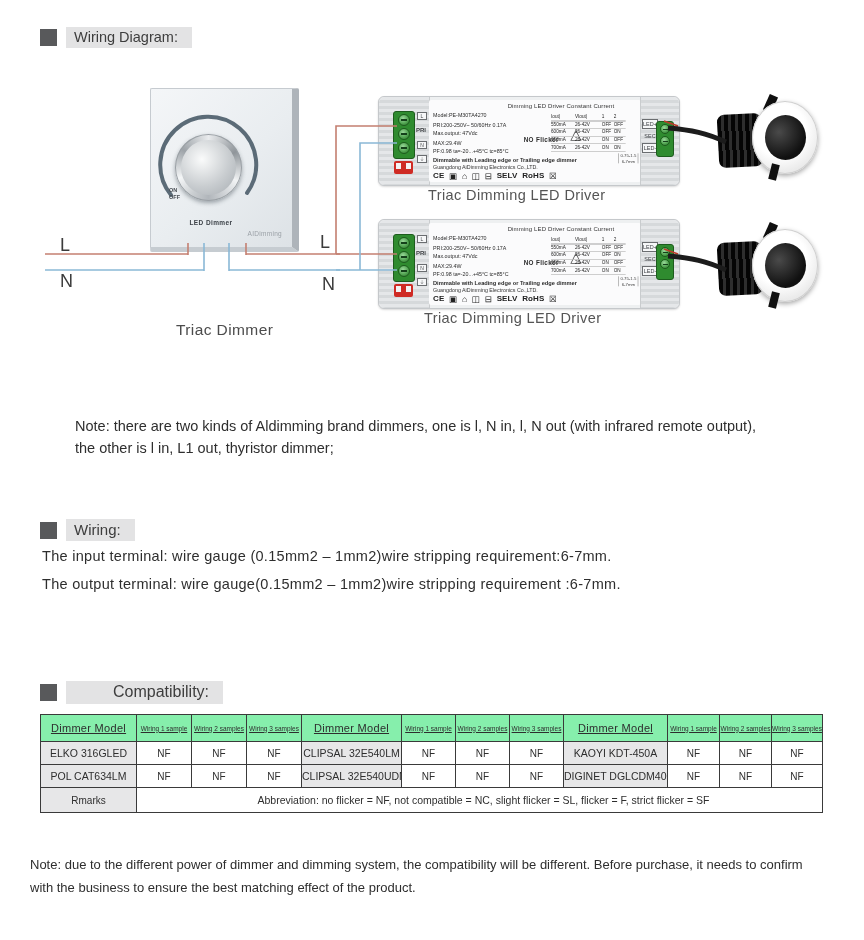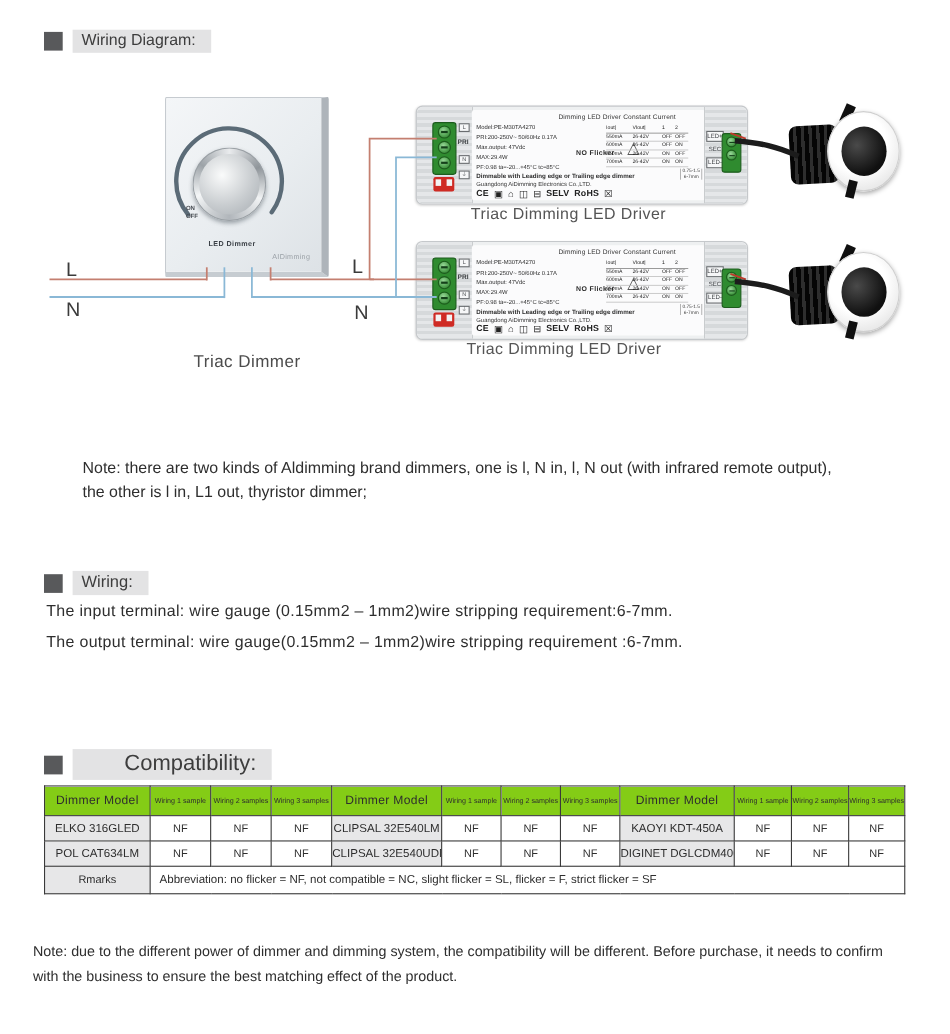--- a/index.html
+++ b/index.html
@@ -6,21 +6,21 @@
   .page{
     position:relative;width:864px;height:940px;background:#ffffff;overflow:hidden;
     font-family:"Liberation Sans",sans-serif;color:#2f2f2f;
   }
   
   .sec-header{position:absolute;display:flex;align-items:center;z-index:4;}
   .sec-square{width:17px;height:17px;background:#58595b;flex:0 0 auto;}
   .sec-label{margin-left:9px;background:#e3e3e4;color:#3d3d3d;padding:2px 14px 3px 8px;white-space:nowrap;}
   #hdr-wd .sec-label{font-size:14.5px;}
   #hdr-w  .sec-label{font-size:15px;}
-  #hdr-c  .sec-label{font-size:20px;padding-left:47px;}
+  #hdr-c  .sec-label{font-size:16px;padding-left:47px;}
   
   .under-svg{position:absolute;left:0;top:0;z-index:0;pointer-events:none;}
   .over-svg{position:absolute;left:0;top:0;z-index:3;pointer-events:none;}
   .big-label{position:absolute;z-index:4;font-size:18px;color:#3b3b3b;}
   .caption{position:absolute;z-index:4;color:#555;letter-spacing:.4px;}
   
   .dimmer-panel{position:absolute;left:150px;top:88px;width:141px;height:158px;z-index:2;
     background:linear-gradient(135deg,#f4f6f8 0%,#e9edf0 55%,#dde2e6 100%);
     border:1px solid #c6cbd0;border-right:7px solid #aeb4ba;border-bottom:5px solid #c6ccd1;
     border-radius:2px;}
@@ -86,27 +86,27 @@
     background:radial-gradient(circle at 42% 40%,#ffffff 45%,#ececec 70%,#d8d8d8 100%);
     box-shadow:0 2px 5px rgba(0,0,0,.35), inset 0 0 0 1px #cfcfcf;}
   .cone{position:absolute;left:13px;top:14px;width:41px;height:45px;border-radius:50%;
     background:radial-gradient(circle at 34% 38%,#4a4a4a,#101010 68%);}
   
   .note{position:absolute;left:75px;top:415px;width:730px;font-size:14.5px;line-height:22px;color:#2e2e2e;z-index:4;}
   .wiring-line{position:absolute;left:42px;width:790px;font-size:14.5px;color:#2e2e2e;letter-spacing:.3px;z-index:4;}
   
   .compat{position:absolute;left:40px;top:714px;z-index:4;border-collapse:collapse;table-layout:fixed;width:782px;font-family:"Liberation Sans",sans-serif;}
   .compat td,.compat th{border:1px solid #3a3a3a;text-align:center;vertical-align:middle;padding:0;color:#2e2e2e;overflow:hidden;white-space:nowrap;}
-  .compat th{font-weight:normal;height:26px;background:#84cc16;}
+  .compat th{font-weight:normal;height:26px;background:#86efac;text-decoration:underline;}
   .compat th.model-h{font-size:11px;letter-spacing:.3px;}
   .compat th.wiring-h{font-size:6.5px;}
   .compat td{height:22px;font-size:10px;}
   .compat td.model{background:#e7e7e8;font-size:10.5px;}
   .compat td.remark-label{background:#e7e7e8;font-size:10px;height:24px;}
-  .compat td.remark-text{text-align:left;padding-left:8px;font-size:10.5px;margin-left:12px;}
+  .compat td.remark-text{text-align:center;padding-left:8px;font-size:10.5px;margin-left:12px;}
   .bottom-note{position:absolute;left:30px;top:853px;width:805px;font-size:13px;line-height:23px;color:#2e2e2e;z-index:4;}
 </style>
 </head>
 <body>
 
 <div class="page">
 
   <div class="sec-header" id="hdr-wd" style="left:40px;top:27px;">
     <div class="sec-square"></div>
     <div class="sec-label">Wiring Diagram:</div>

